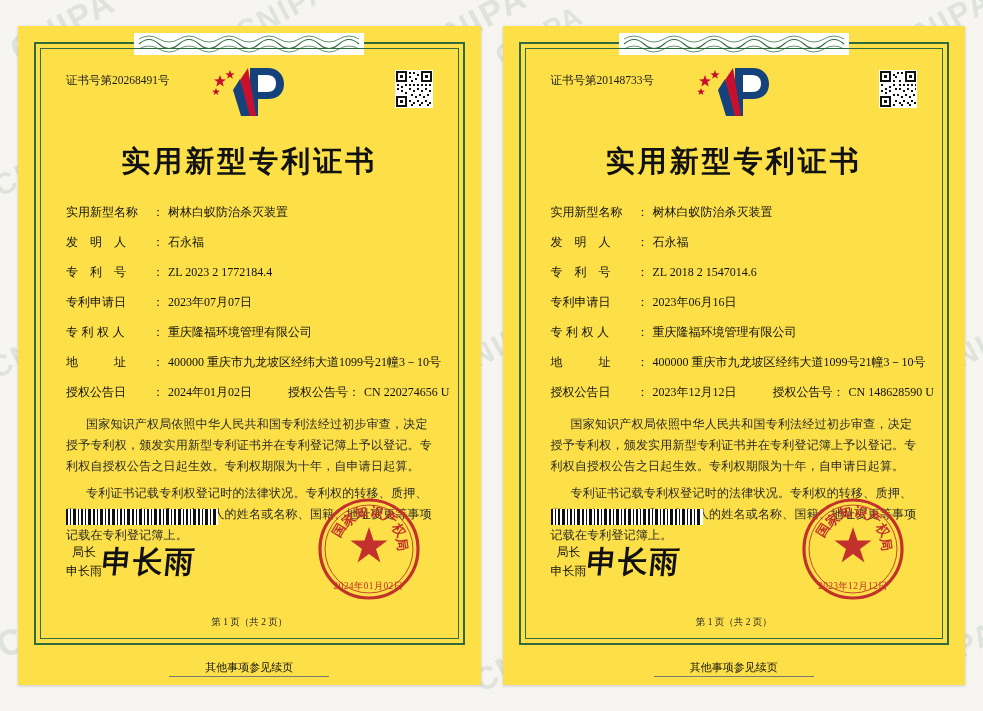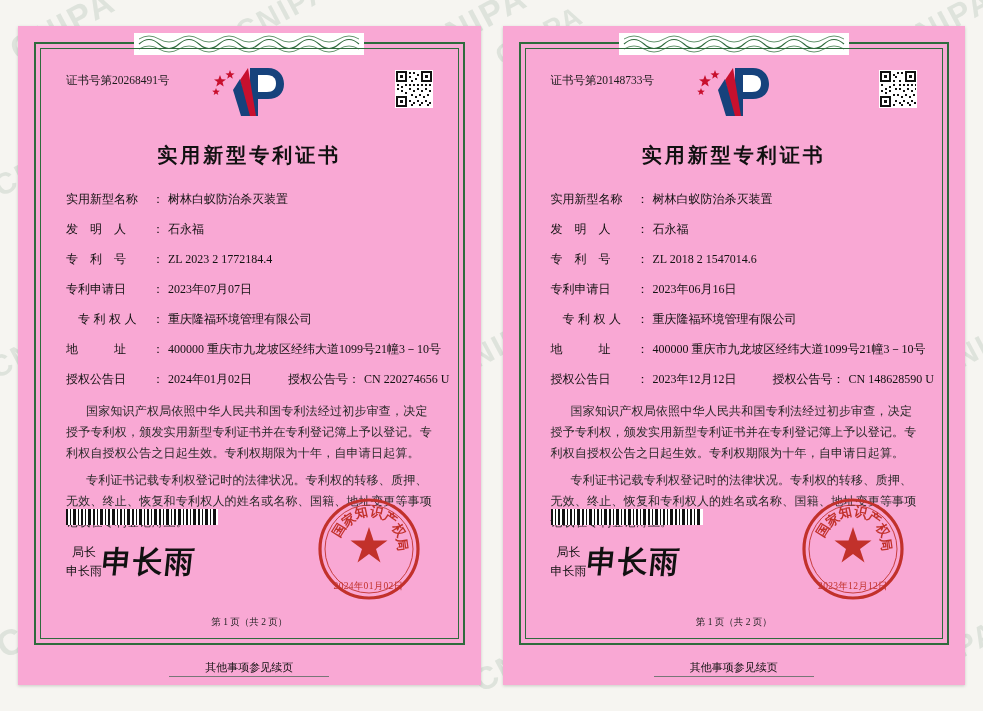--- a/index.html
+++ b/index.html
@@ -44,21 +44,21 @@
     inset: 0;
     display: flex;
     gap: 22px;
     padding: 26px 18px;
     box-sizing: border-box;
     z-index: 1;
   }
   .cert {
     position: relative;
     flex: 1 1 0;
-    background: #f9a8d4;
+    background: #fde047;
     box-shadow: 0 1px 3px rgba(0,0,0,0.18);
     overflow: hidden;
   }
   .cert-inner {
     position: absolute;
     inset: 16px 16px 40px 16px;
     border: 2px solid #2f6b3d;
     box-sizing: border-box;
   }
   .cert-inner::after {
@@ -114,21 +114,21 @@
     height: 38px;
     background: #fff;
     position: relative;
   }
   .qr svg { display: block; }
 
   .title {
     text-align: center;
     font-family: "Liberation Serif", serif;
     font-weight: bold;
-    font-size: 20px;
+    font-size: 29px;
     letter-spacing: 3px;
     color: #111;
     margin-top: 14px;
   }
   .fields {
     margin-top: 22px;
   }
   .f-row {
     display: flex;
     align-items: baseline;
@@ -138,21 +138,20 @@
     margin-bottom: 13px;
     white-space: nowrap;
   }
   .f-label {
     width: 86px;
     flex: 0 0 86px;
     letter-spacing: 0px;
   }
   .f-label.sp {
     letter-spacing: 3.5px;
-    text-align: center;
   }
   .f-sep { margin-right: 4px; }
   .f-val { }
   .f-val2 { margin-left: 36px; }
 
   .para {
     font-family: "Liberation Serif", serif;
     font-size: 12px;
     line-height: 1.75;
     color: #2a2a2a;

